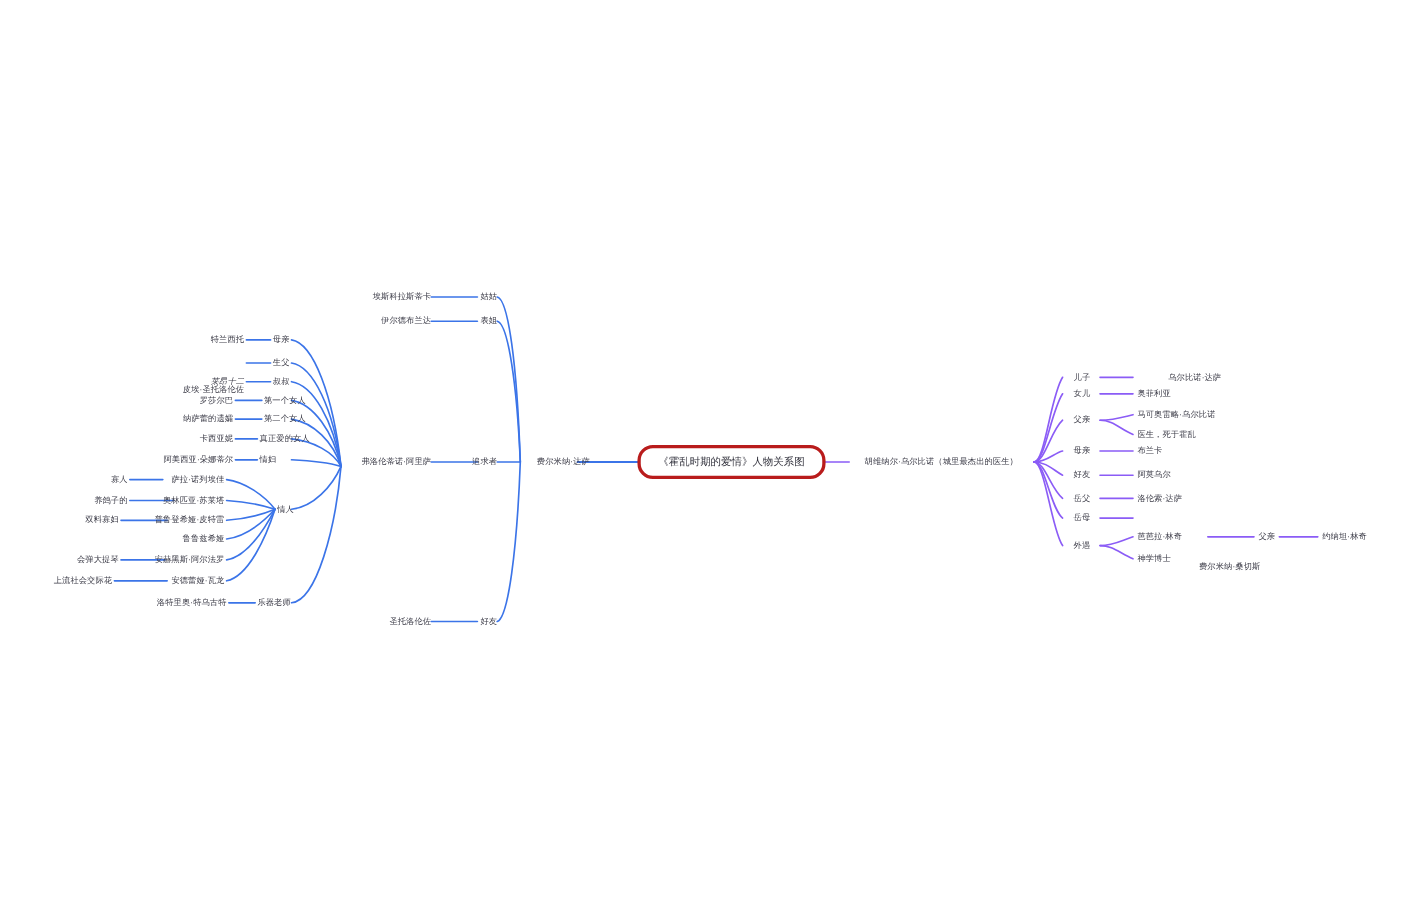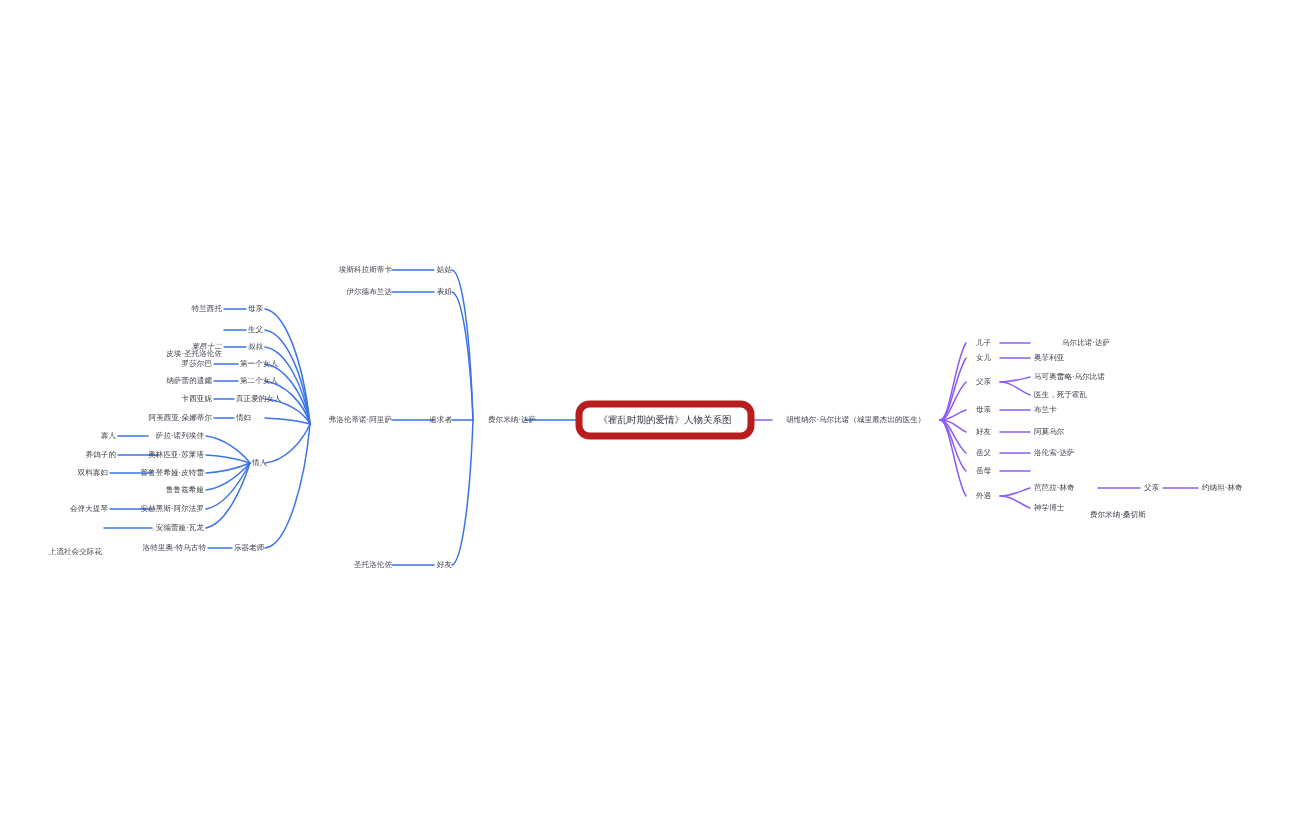--- a/index.html
+++ b/index.html
@@ -18,21 +18,21 @@
     color:#3a3a46;
     white-space:nowrap;
     letter-spacing:.1px;
   }
   .lbl.r{transform:translate(-100%,-50%);}   
   .lbl.l{transform:translate(0,-50%);}       
   .center-node{
     position:absolute;
     transform:translate(-50%,-50%);
     padding:6px 16px;
-    border:7px solid #b91c1c;
+    border:3px solid #b91c1c;
     border-radius:14px;
     background:#ffffff;
     color:#2f2f3a;
     font-size:9.5px;
     white-space:nowrap;
     box-shadow:0 0 0 0 rgba(0,0,0,0);
   }
 </style>
 </head>
 <body>
@@ -159,21 +159,21 @@
   <div class="lbl r" style="left:204px;top:455px;">奥林匹亚·苏莱塔</div>
   <div class="lbl r" style="left:204px;top:473px;">普鲁登希娅·皮特雷</div>
   <div class="lbl r" style="left:204px;top:490px;">鲁鲁兹希娅</div>
   <div class="lbl r" style="left:204px;top:509px;">安赫黑斯·阿尔法罗</div>
   <div class="lbl r" style="left:204px;top:528px;">安德蕾娅·瓦龙</div>
 
   <div class="lbl r" style="left:116px;top:436px;">寡人</div>
   <div class="lbl r" style="left:116px;top:455px;">养鸽子的</div>
   <div class="lbl r" style="left:108px;top:473px;">双料寡妇</div>
   <div class="lbl r" style="left:108px;top:509px;">会弹大提琴</div>
-  <div class="lbl r" style="left:102px;top:552px;text-align:center;">上流社会交际花</div>
+  <div class="lbl r" style="left:102px;top:528px;text-align:center;">上流社会交际花</div>
 
   <div class="lbl l" style="left:234px;top:548px;">乐器老师</div>
   <div class="lbl r" style="left:206px;top:548px;">洛特里奥·特乌古特</div>
 
   <div class="lbl l" style="left:786px;top:420px;">胡维纳尔·乌尔比诺（城里最杰出的医生）</div>
 
   <div class="lbl l" style="left:976px;top:343px;">儿子</div>
   <div class="lbl l" style="left:976px;top:358px;">女儿</div>
   <div class="lbl l" style="left:976px;top:382px;">父亲</div>
   <div class="lbl l" style="left:976px;top:410px;">母亲</div>

